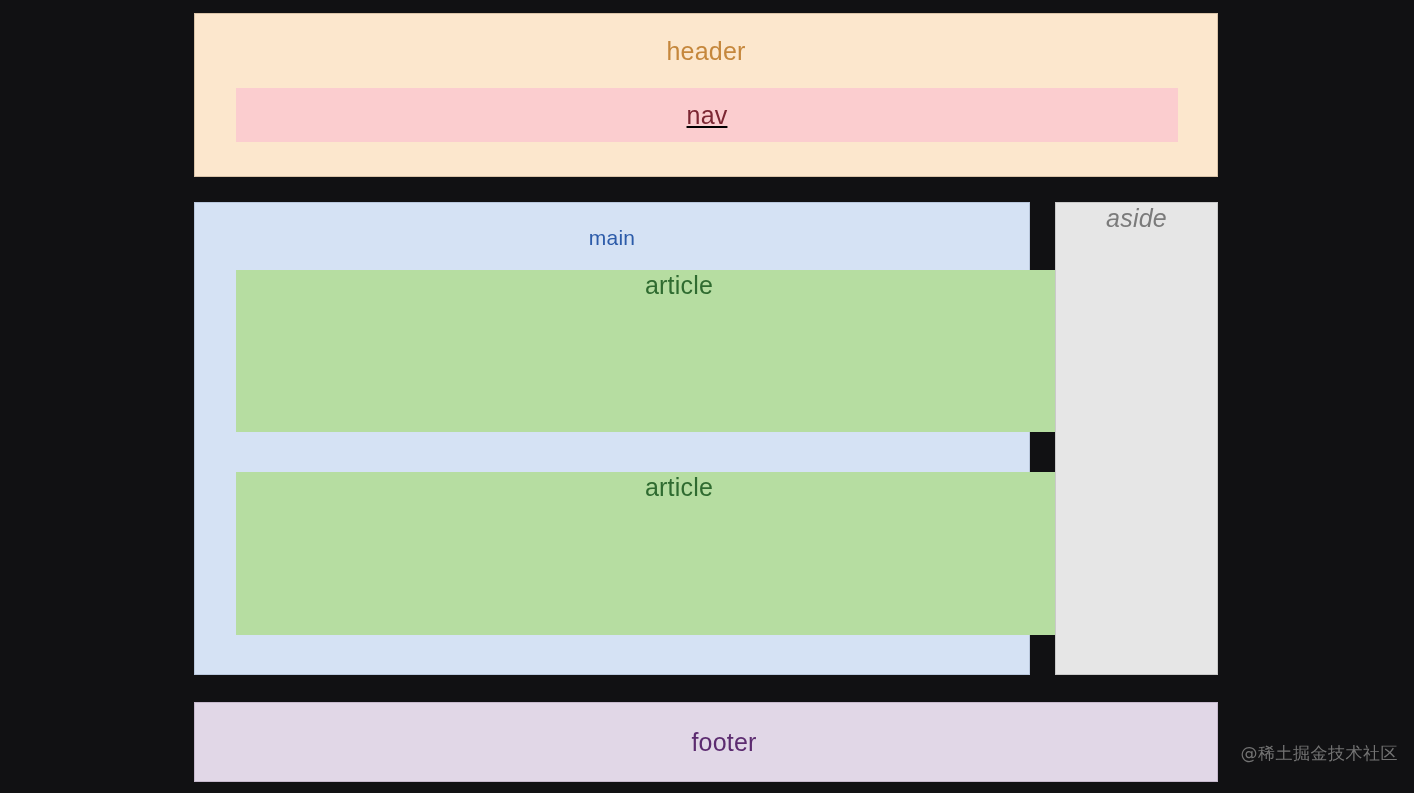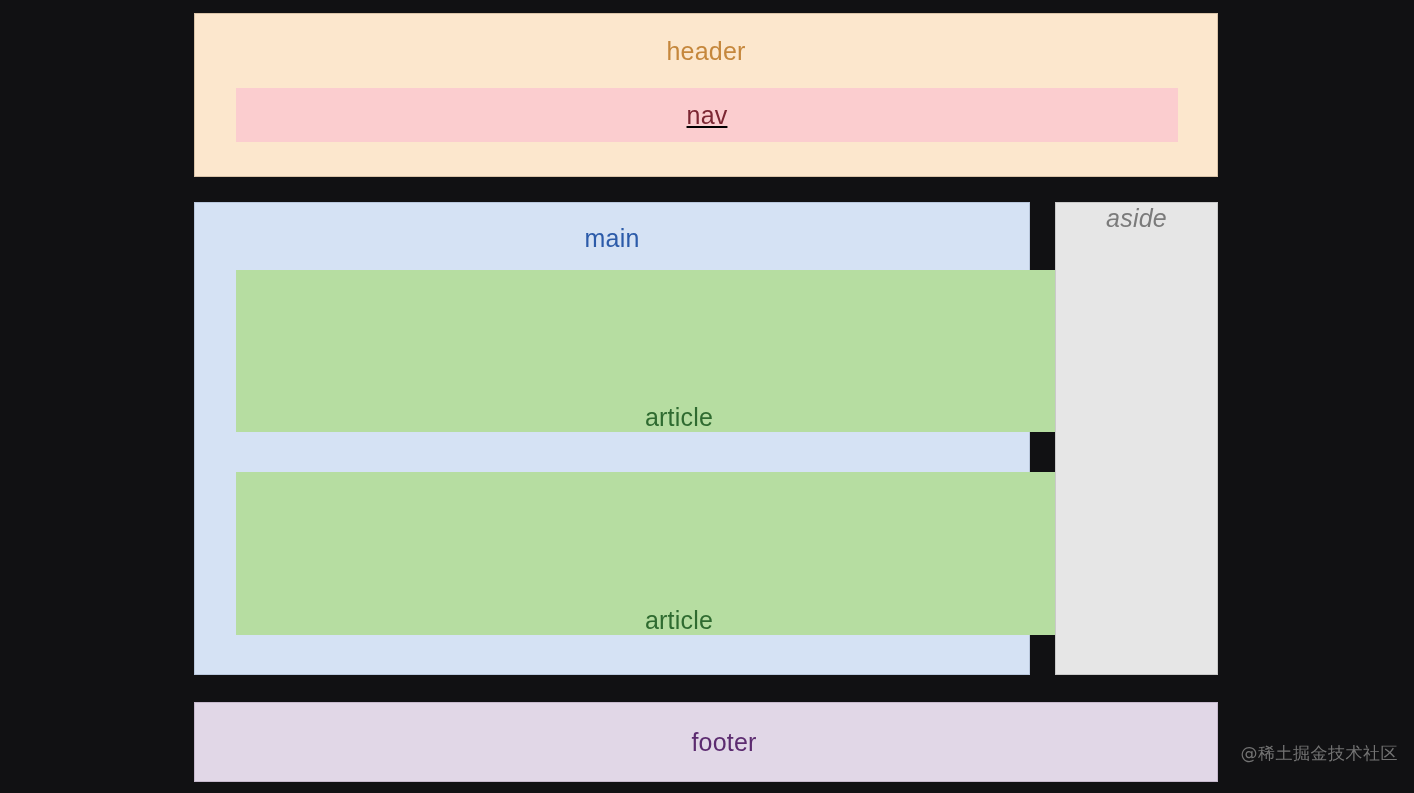--- a/index.html
+++ b/index.html
@@ -69,31 +69,31 @@
     top: 202px;
     width: 836px;
     height: 473px;
     background: #d5e2f4;
     align-items: flex-start;
     padding-top: 20px;
     border: 1px solid #b9c7dc;
   }
   #main-region > .lbl {
     color: #2c5ba9;
-    font-size: 25px;
+    font-size: 21px;
     line-height: 30px;
   }
 
   
   .article-region {
     left: 236px;
     width: 886px;
     height: 162px;
     background: #b6dda1;
-    align-items: flex-end;
+    align-items: flex-start;
   }
   .article-region > .lbl {
     color: #2f6b30;
     font-size: 25px;
     line-height: 30px;
   }
   #article-region-1 { top: 270px; }
   #article-region-2 { top: 472px; height: 163px; }
 
   

